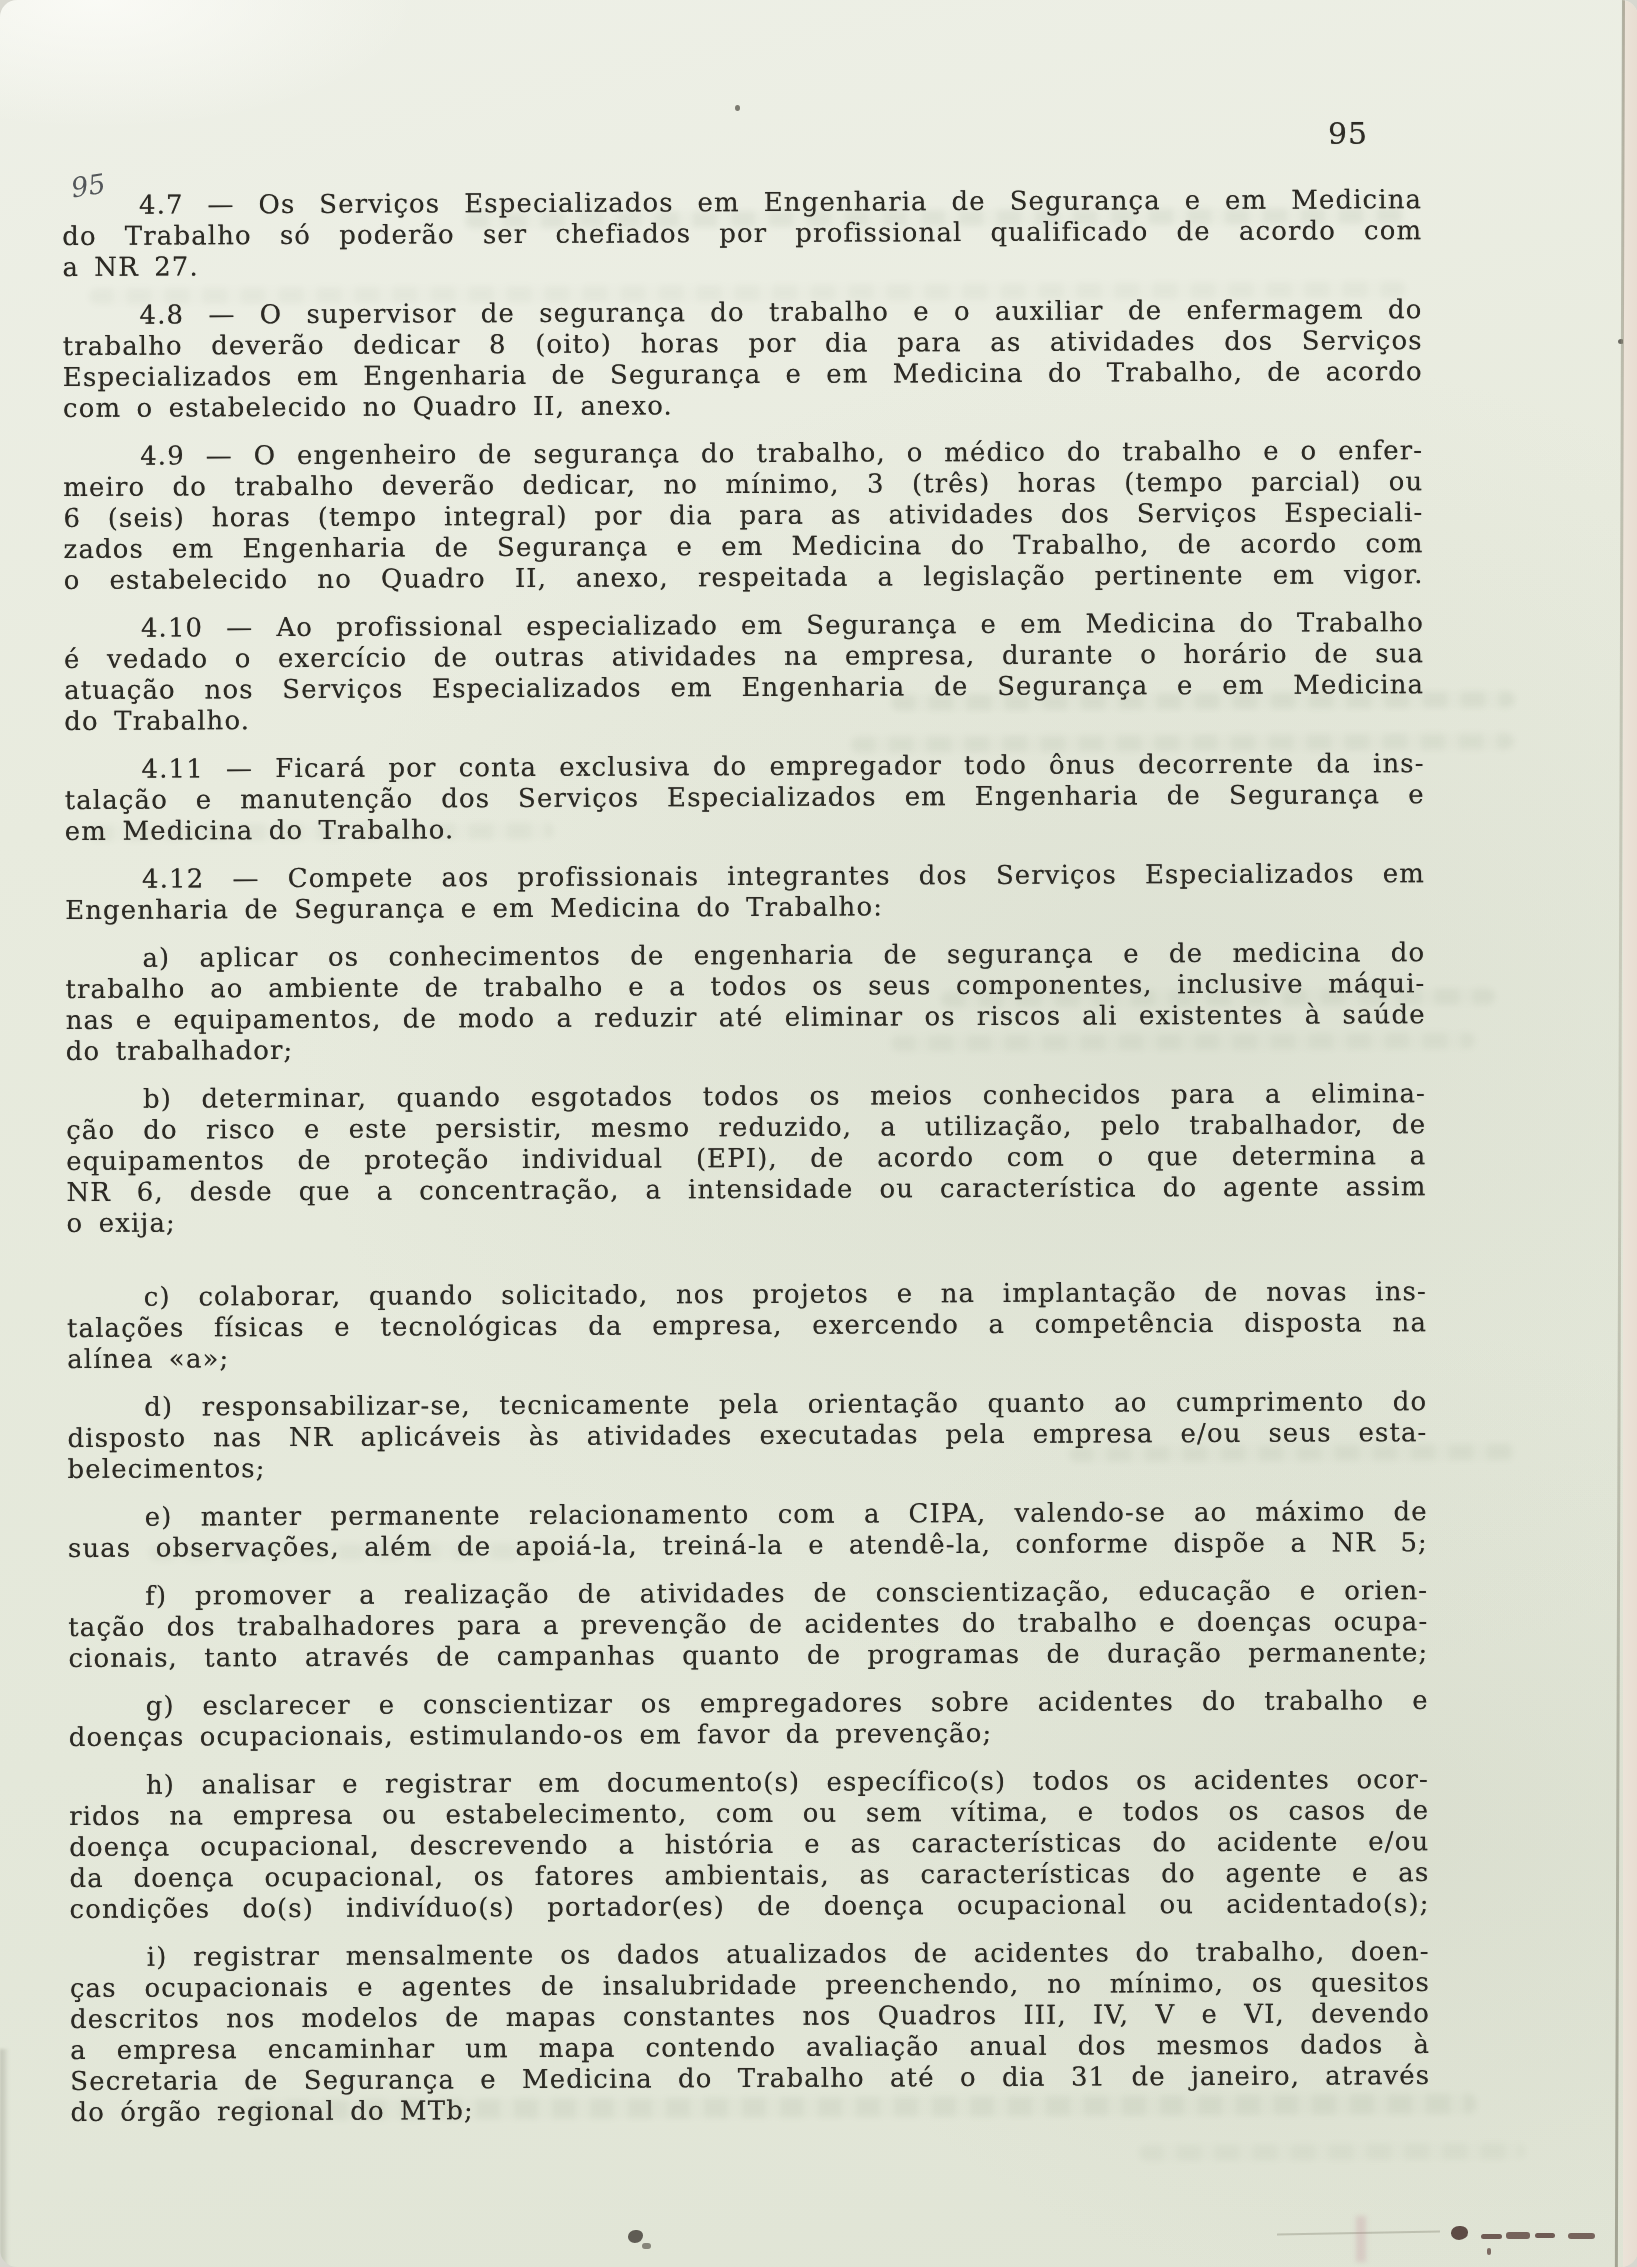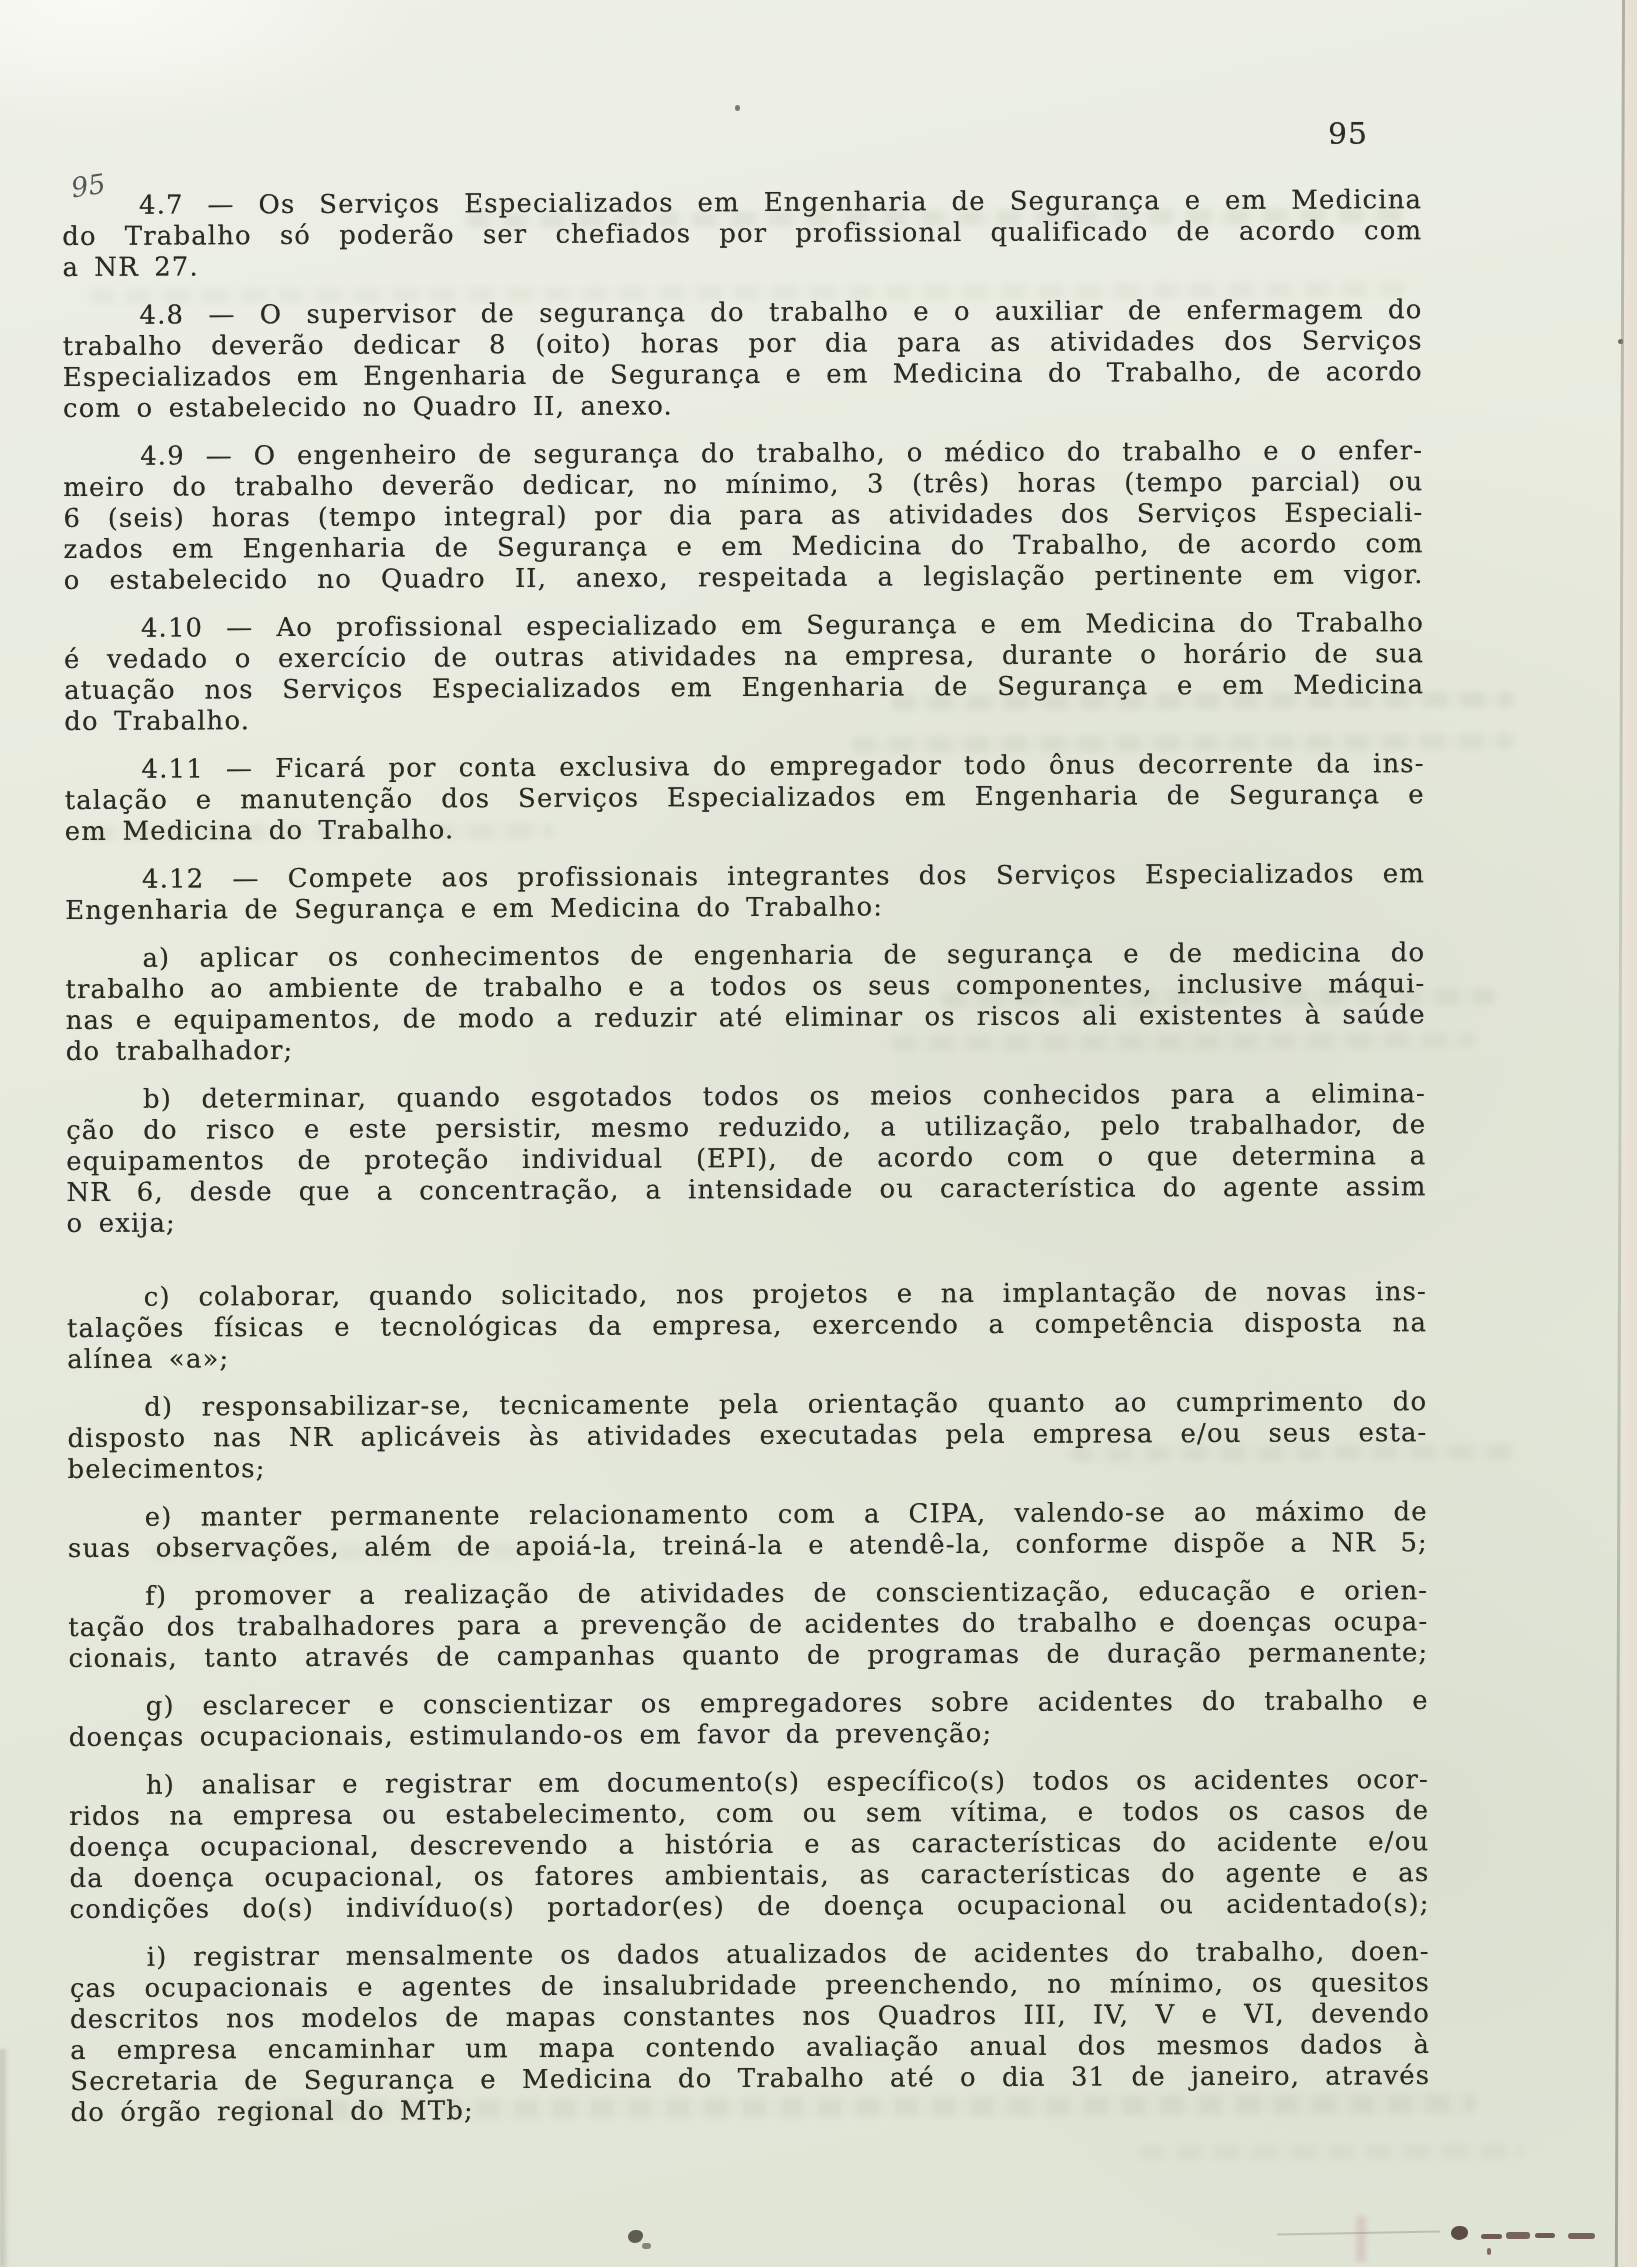--- a/index.html
+++ b/index.html
@@ -4,20 +4,21 @@
 <style>
   html,body{margin:0;padding:0;background:#d8d8d0;}
   .page{
     position:relative;width:1638px;height:2267px;overflow:hidden;
     font-family:"DejaVu Serif",serif;
     background:
       radial-gradient(515px 208px at 6% 0%, rgba(252,252,248,.85), transparent 62%),
       radial-gradient(1238px 941px at 72% 45%, rgba(188,195,176,.22), transparent 72%),
       radial-gradient(891px 693px at 85% 80%, rgba(182,188,168,.18), transparent 70%),
       linear-gradient(168deg,#eef0e7 0%,#e8ebde 32%,#e4e8da 68%,#e0e4d5 100%);
+    border-radius: 17px;
   }
   
   .edge-strip{position:absolute;right:0;top:0;width:15px;height:100%;
     background:linear-gradient(90deg,#ebe3d8,#e7ddd1);}
   .edge-line{position:absolute;right:13px;top:-6px;width:3px;height:2279px;
     background:linear-gradient(180deg,rgba(138,136,118,.6),rgba(152,150,132,.32) 45%,rgba(118,116,98,.58));
     filter:blur(0.7px);transform:rotate(.18deg);transform-origin:top;}
   
   .bleed{position:absolute;height:16px;border-radius:8px;filter:blur(3px);opacity:.45;
     background:repeating-linear-gradient(90deg,rgba(98,118,88,.20) 0 24px,rgba(98,118,88,.05) 24px 38px);

